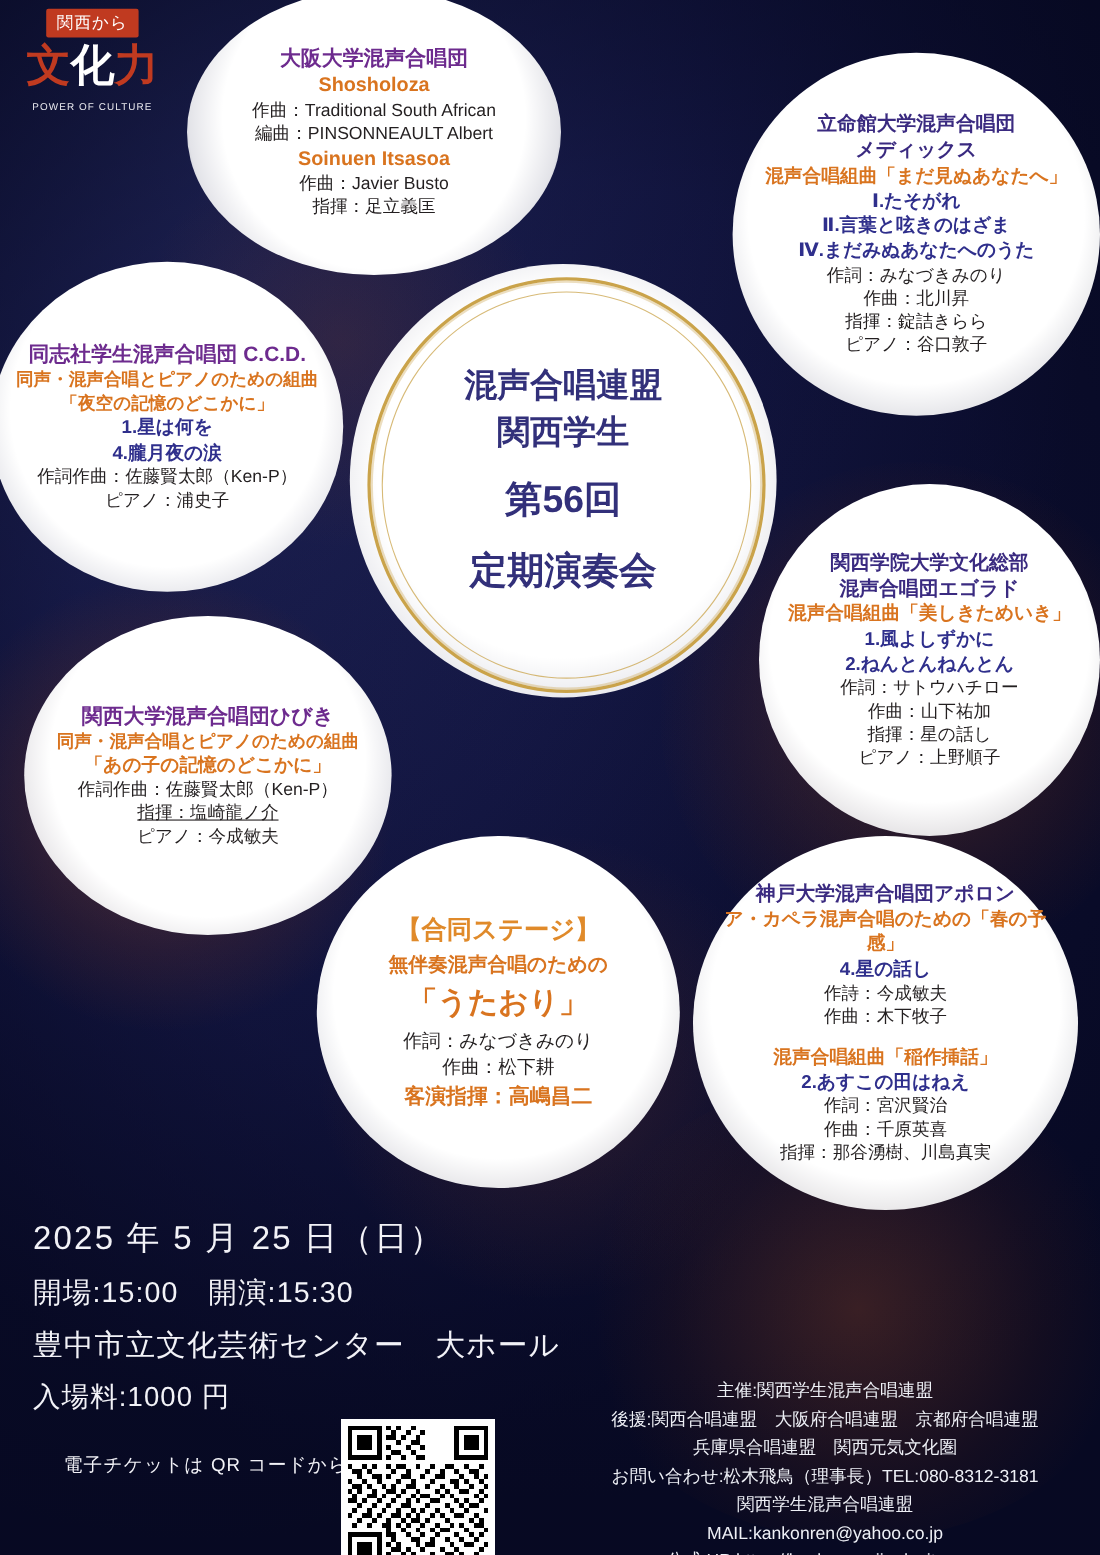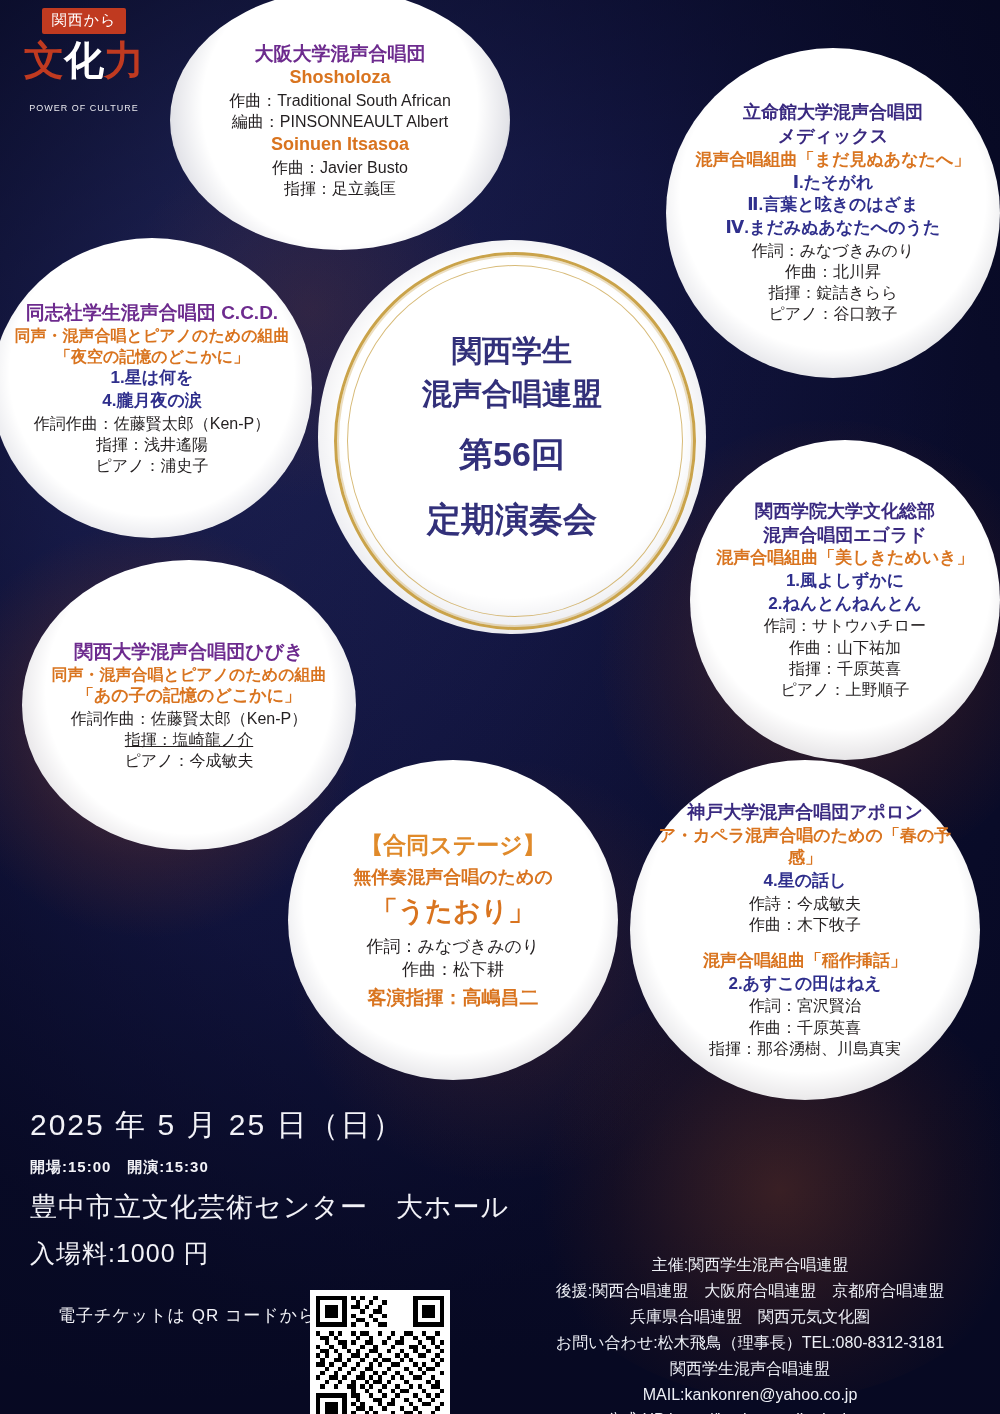--- a/index.html
+++ b/index.html
@@ -54,26 +54,26 @@
   .center-text{position:relative;z-index:3;text-align:center;color:#2d2a72;font-weight:bold;}
   .center-text .l1{font-size:30px;line-height:1.42;color:#32307a;}
   .center-text .l2{font-size:34px;line-height:1.48;margin-top:14px;color:#32307a;}
 
   
   .logo{position:absolute;left:20px;top:8px;width:128px;height:150px;text-align:center;}
   .logo .kansai{display:inline-block;background:#c03a20;color:#fff;font-size:15px;
     padding:3px 10px 4px;border-radius:2px;letter-spacing:1px;}
   .logo .big{font-size:40px;font-weight:bold;color:#c03a20;margin-top:6px;line-height:1;}
   .logo .big .w{color:#ffffff;}
-  .logo .sub{font-size:9px;color:#e8e8ee;letter-spacing:1px;margin-top:23px;}
+  .logo .sub{font-size:9px;color:#e8e8ee;letter-spacing:1px;margin-top:12px;}
 
   
   .foot-left{position:absolute;left:30px;top:1105px;width:560px;color:#f2f2f7;}
   .foot-left .d1{font-size:30px;letter-spacing:2px;}
-  .foot-left .d2{font-size:15px;margin-top:12px;letter-spacing:1px;font-weight:bold;}
+  .foot-left .d2{font-size:26px;margin-top:12px;letter-spacing:1px;}
   .foot-left .d3{font-size:27px;margin-top:12px;letter-spacing:1px;}
   .foot-left .d4{font-size:25px;margin-top:12px;letter-spacing:1px;}
   .foot-left .d5{font-size:17px;margin-top:34px;letter-spacing:1px;margin-left:28px;}
 
   .qr{position:absolute;left:310px;top:1290px;width:140px;height:140px;background:#fff;padding:6px;box-sizing:border-box;}
   .qr svg{display:block;}
 
   .foot-right{position:absolute;left:520px;top:1252px;width:460px;color:#eef0f6;
     font-size:16px;line-height:1.62;text-align:center;}
 </style>
@@ -91,22 +91,22 @@
 <div class="logo">
   <span class="kansai">関西から</span>
   <div class="big">
     <span>文</span><span class="w">化</span><span>力</span>
   </div>
   <div class="sub">POWER OF CULTURE</div>
 </div>
 
 <div class="center-oval">
   <div class="center-text">
+    <div class="l1">混声合唱連盟</div>
     <div class="l1">関西学生</div>
-    <div class="l1">混声合唱連盟</div>
     <div class="l2">第56回</div>
     <div class="l2">定期演奏会</div>
   </div>
 </div>
 <div class="oval-frame"></div>
 
 <div class="bubble" style="left:170px;top:-10px;width:340px;height:260px;">
   <div class="t" style="font-size:19px;">
     <div class="name">大阪大学混声合唱団</div>
     <div class="orange" style="font-size:18px;">Shosholoza</div>
@@ -134,35 +134,34 @@
 </div>
 
 <div class="bubble" style="left:-8px;top:238px;width:320px;height:300px;">
   <div class="t" style="font-size:17px;">
     <div class="name" style="font-size:19px;">同志社学生混声合唱団 C.C.D.</div>
     <div class="orange" style="font-size:16px;">同声・混声合唱とピアノのための組曲</div>
     <div class="orange" style="font-size:16px;">「夜空の記憶のどこかに」</div>
     <div class="blue" style="font-size:17px;">1.星は何を</div>
     <div class="blue" style="font-size:17px;">4.朧月夜の涙</div>
     <div class="plain" style="font-size:16px;">作詞作曲：佐藤賢太郎（Ken-P）</div>
-    <div class="plain" style="font-size:16px;">指揮：浅井遙陽</div>
     <div class="plain" style="font-size:16px;">ピアノ：浦史子</div>
   </div>
 </div>
 
 <div class="bubble" style="left:690px;top:440px;width:310px;height:320px;">
   <div class="t" style="font-size:17px;">
     <div class="name2" style="font-size:18px;">関西学院大学文化総部</div>
     <div class="name2" style="font-size:18px;">混声合唱団エゴラド</div>
     <div class="orange" style="font-size:17px;">混声合唱組曲「美しきためいき」</div>
     <div class="blue" style="font-size:17px;">1.風よしずかに</div>
     <div class="blue" style="font-size:17px;">2.ねんとんねんとん</div>
     <div class="plain" style="font-size:16px;">作詞：サトウハチロー</div>
     <div class="plain" style="font-size:16px;">作曲：山下祐加</div>
-    <div class="plain" style="font-size:16px;">指揮：千原英喜</div>
+    <div class="plain" style="font-size:16px;">指揮：星の話し</div>
     <div class="plain" style="font-size:16px;">ピアノ：上野順子</div>
   </div>
 </div>
 
 <div class="bubble" style="left:22px;top:560px;width:334px;height:290px;">
   <div class="t" style="font-size:17px;">
     <div class="name" style="font-size:19px;">関西大学混声合唱団ひびき</div>
     <div class="orange" style="font-size:16px;">同声・混声合唱とピアノのための組曲</div>
     <div class="orange" style="font-size:17px;">「あの子の記憶のどこかに」</div>
     <div class="plain" style="font-size:16px;">作詞作曲：佐藤賢太郎（Ken-P）</div>

